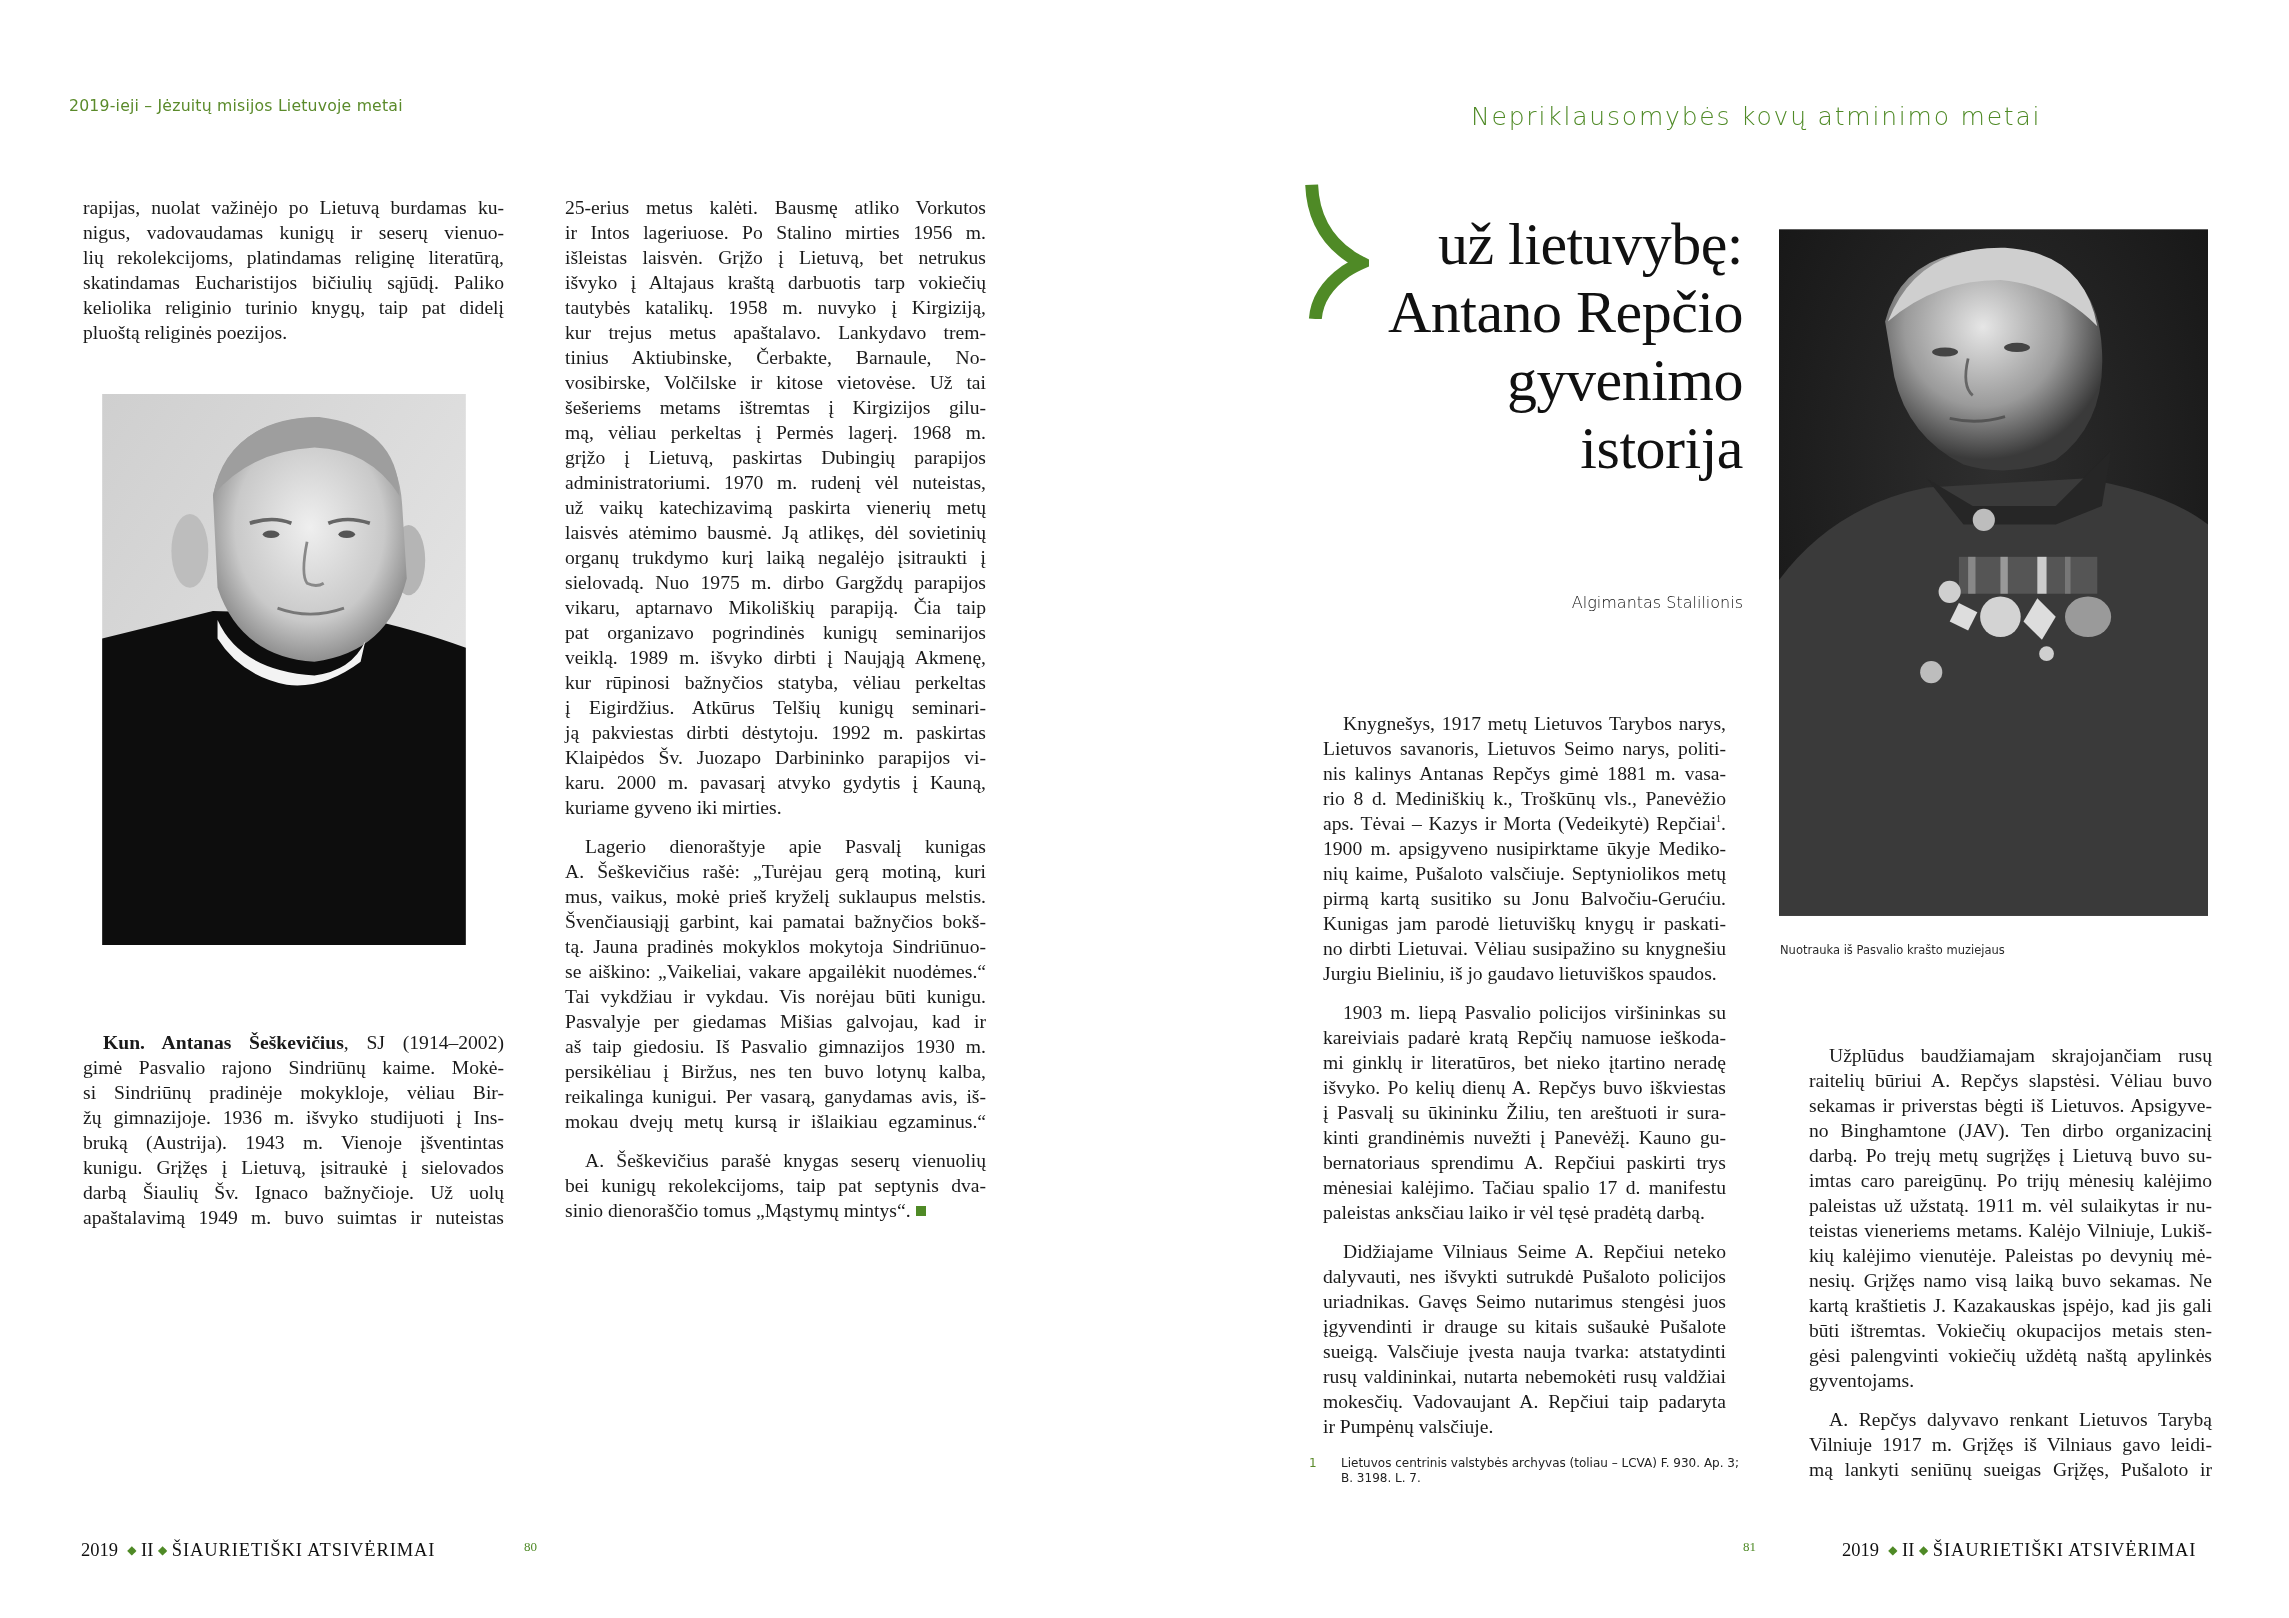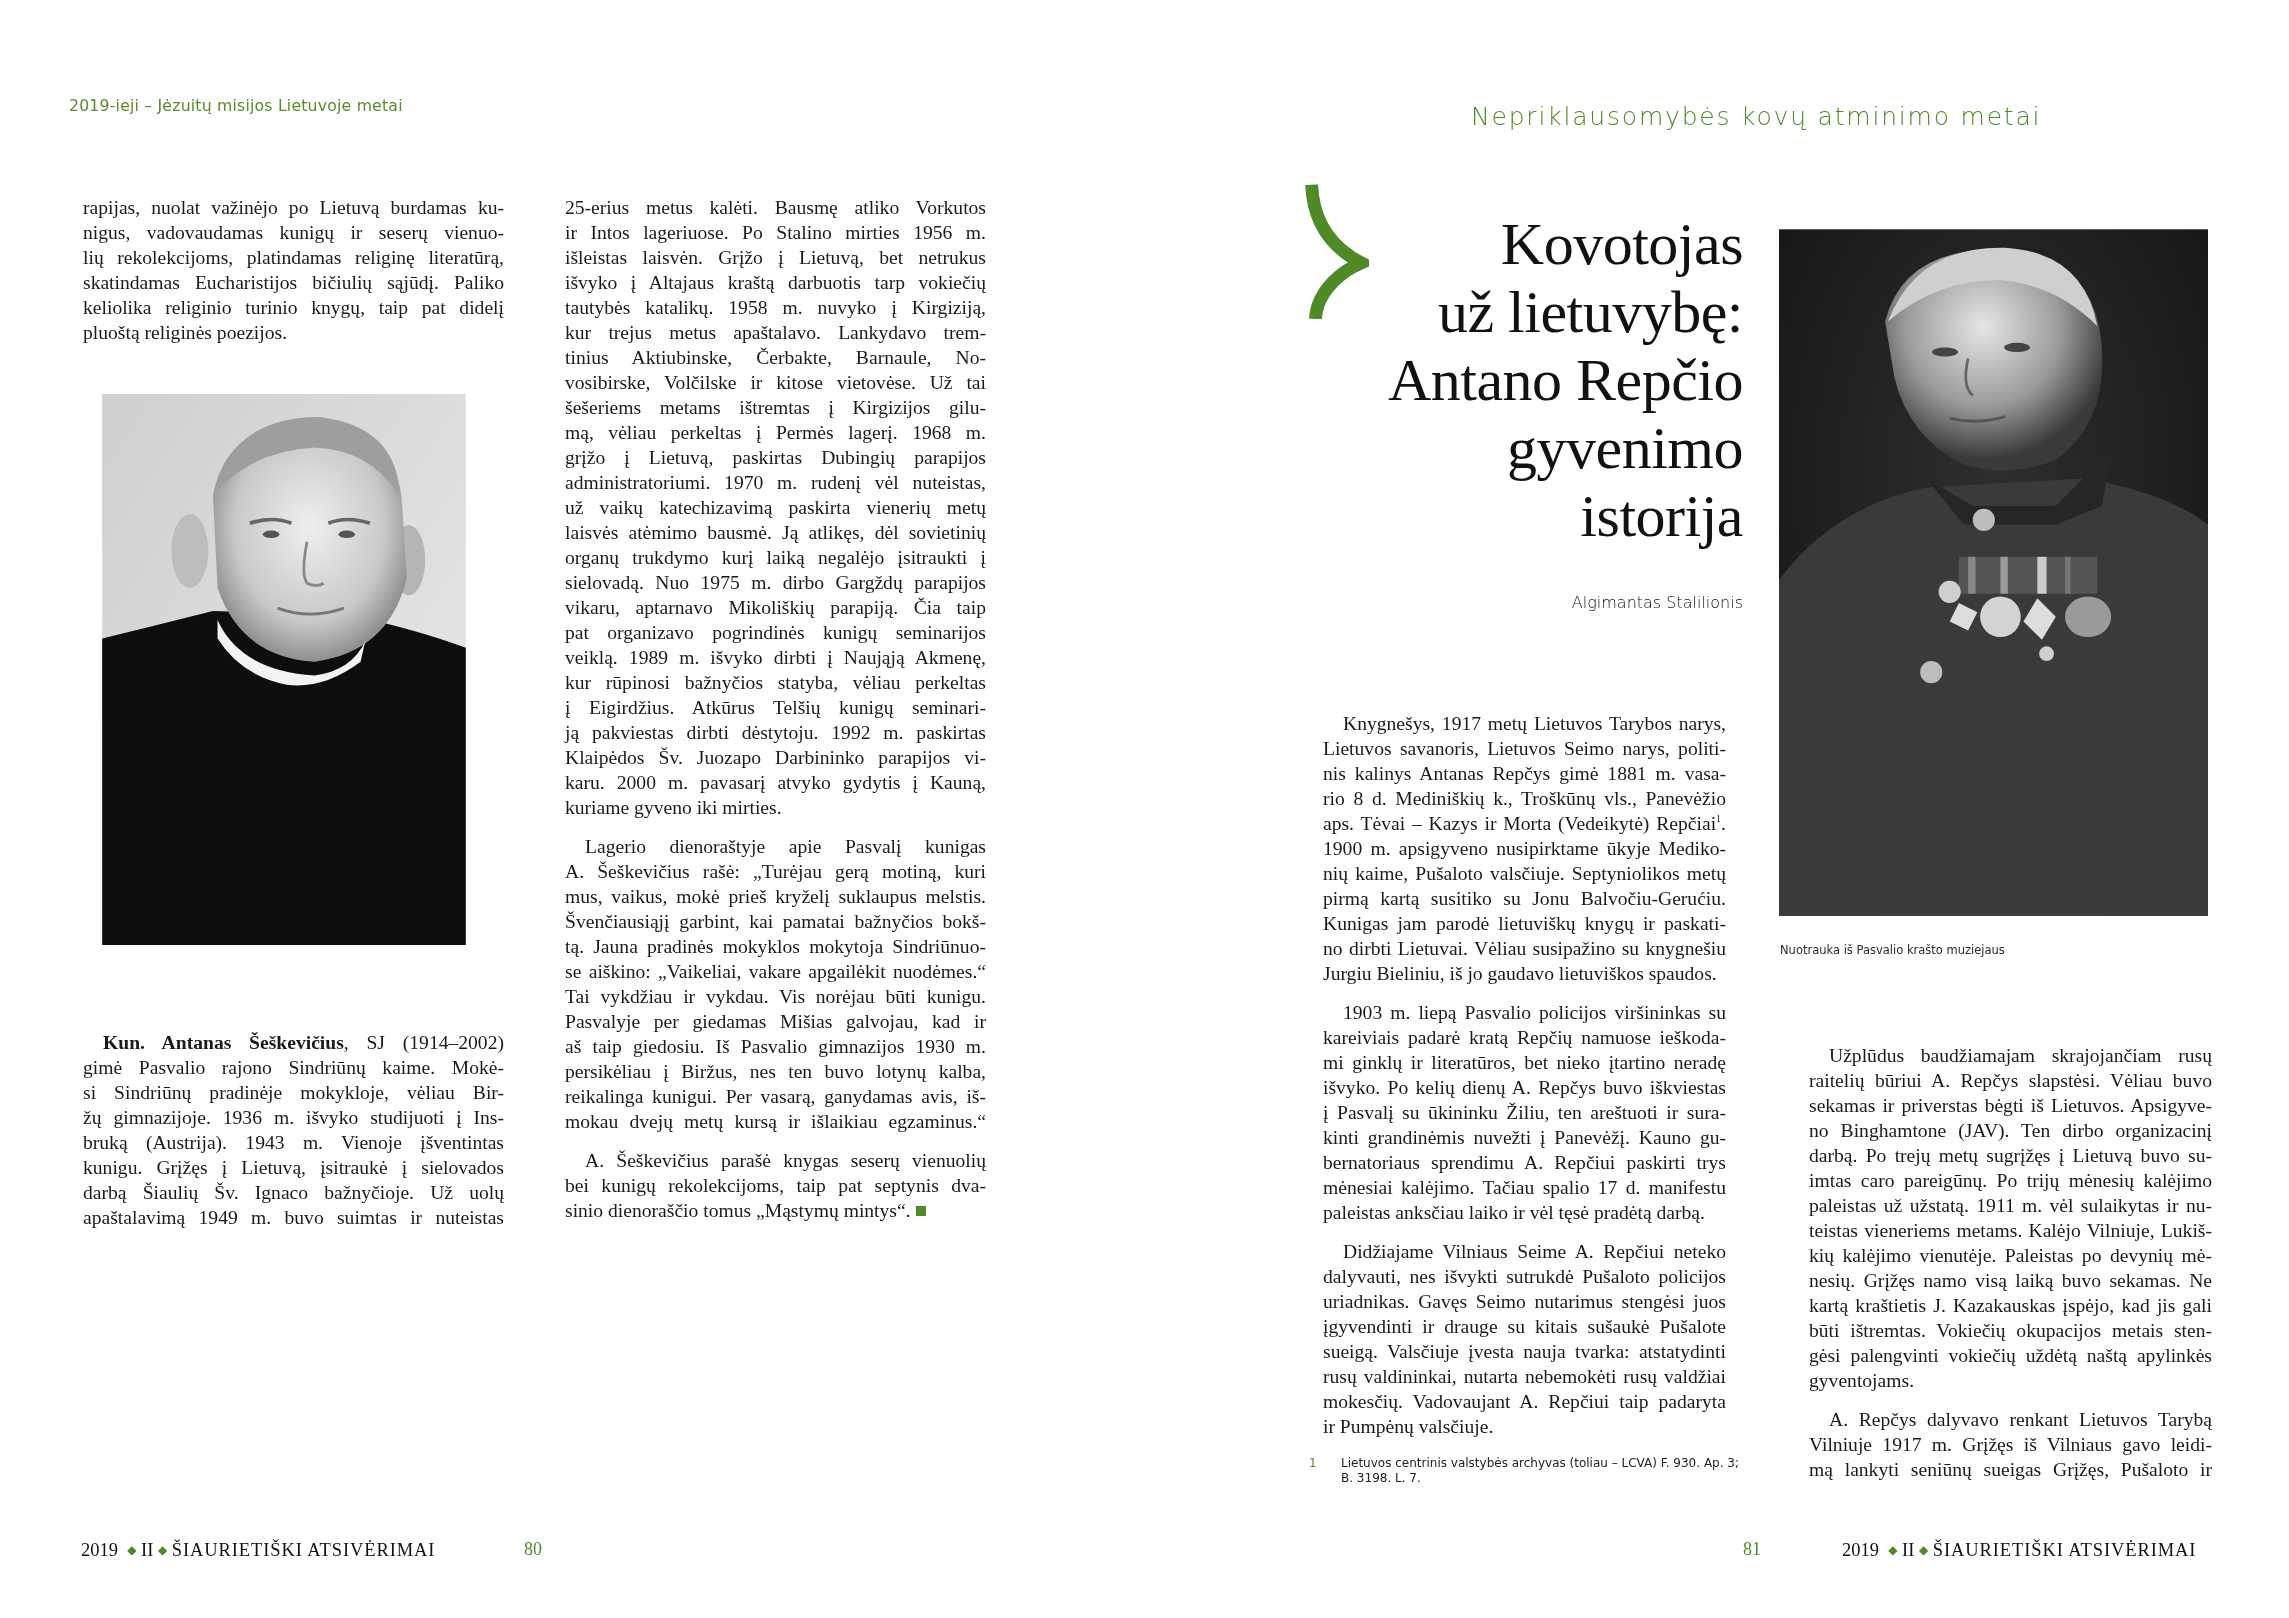--- a/index.html
+++ b/index.html
@@ -26,21 +26,21 @@
   .col-r1 { left:1309px; top:697px; width:431px; }
   .col-r2 { left:1795px; top:1029px; width:431px; }
   .footnote { position:absolute; left:1309px; top:1456px; width:434px; font-family:"DejaVu Sans", sans-serif; font-size:12px; line-height:14.8px; color:#222; }
   .footnote .fn-num { position:absolute; left:0; top:0; color:#5a8a2a; }
   .footnote .fn-text { display:block; margin-left:32px; }
   .footer { position:absolute; top:1540px; font-family:"Liberation Serif", serif; font-size:18.5px; color:#111; white-space:nowrap; }
   .footer .diamond { color:#4f8a26; font-size:12px; margin:0 4.6px; position:relative; top:-1.8px; }
   .footer .mag { letter-spacing:0.9px; font-variant:small-caps;text-align:right; }
   .footer-left { left:81px; }
   .footer-right { left:1842px; }
-  .pagenum { position:absolute; top:1539px; font-family:"Liberation Serif", serif; font-size:18px; color:#4f8a26; }
+  .pagenum { position:absolute; top:1539px; font-family:"Liberation Serif", serif; font-size:13px; color:#4f8a26; }
   .pagenum-left { left:524px; }
   .pagenum-right { left:1743px; }
   .end-mark { display:inline-block; width:10px; height:10px; background:#4f8a26; margin-left:5.5px; vertical-align:0.9px; }
   sup { font-size:10px; line-height:0; }
   b { font-weight:bold; }
 </style>
 </head>
 <body>
 
 <div class="page page-left">
@@ -146,21 +146,20 @@
   <div class="pagenum pagenum-left">80</div>
 </div>
 
 <div class="running-head-right" style="left:1471px;">Nepriklausomybės kovų atminimo metai</div>
 
 <svg class="bracket" viewBox="0 0 70 150">
   <path d="M8 4 Q10 55 50 82 Q60 88 62 89 Q55 92 45 98 Q14 120 12 150" stroke="#4f8a26" stroke-width="14" fill="none" stroke-linecap="butt"></path>
 </svg>
 
 <div class="title-wrap">
-  <div>Kovotojas</div>
   <div>už lietuvybę:</div>
   <div>Antano Repčio</div>
   <div>gyvenimo</div>
   <div>istorija</div>
 </div>
 
 <div class="author">Algimantas Stalilionis</div>
 
 <div class="photo photo-soldier">
   <svg width="429" height="687" viewBox="0 0 465 744">

